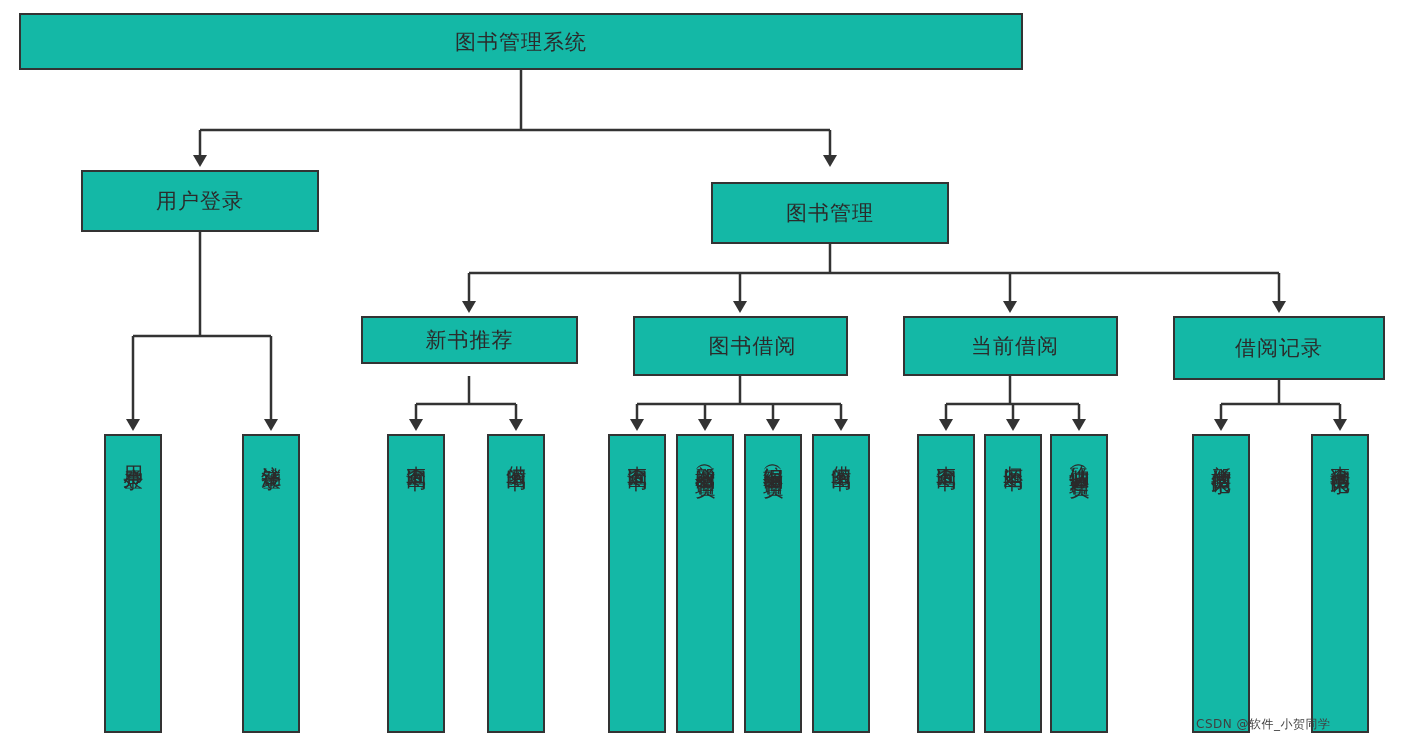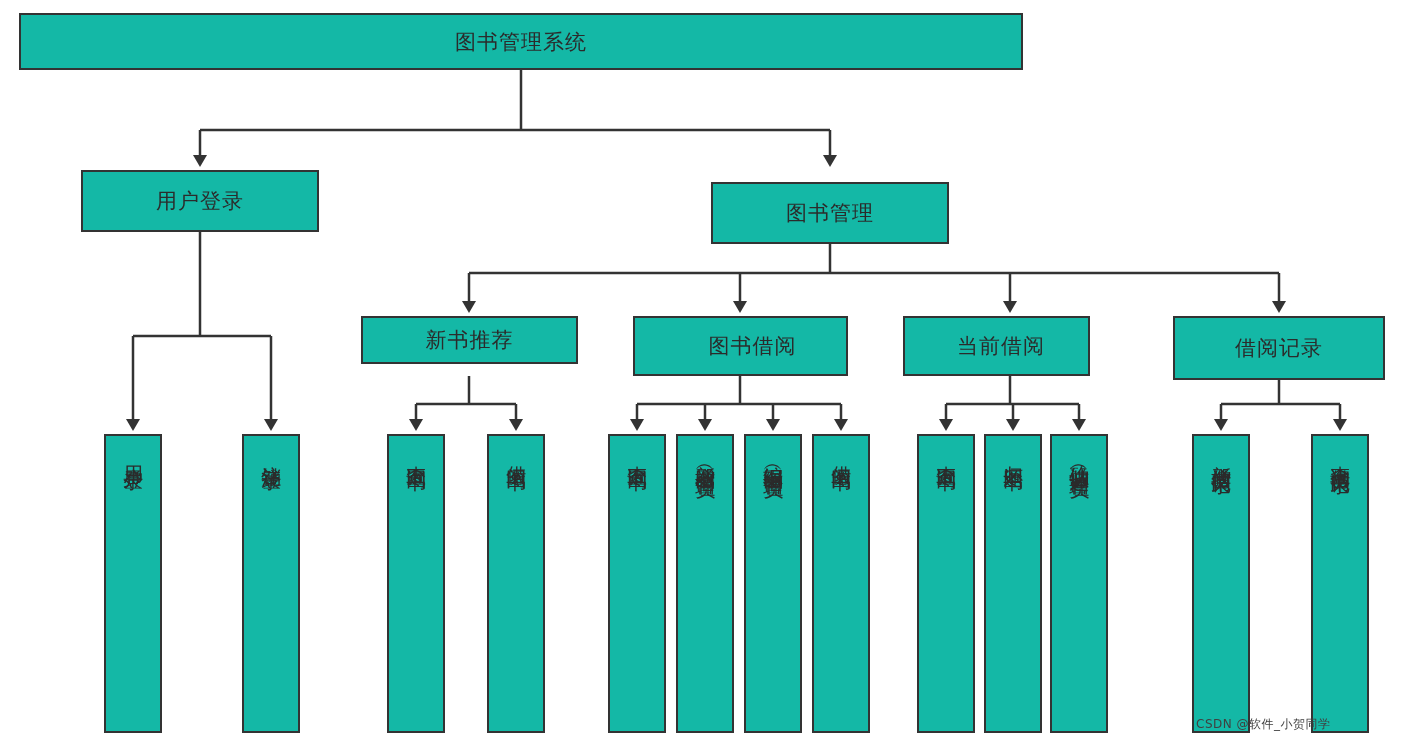--- a/index.html
+++ b/index.html
@@ -125,21 +125,21 @@
   <div class="node horiz" style="left:711px; top:170px; width:238px; height:62px;margin-top:12px;">
     <span>图书管理</span>
   </div>
 
   <div class="node horiz" style="left:361px; top:316px; width:217px; height:48px;">
     <span>新书推荐</span>
   </div>
   <div class="node horiz" style="left:633px; top:316px; width:215px; height:60px;padding-left:24px;">
     <span>图书借阅</span>
   </div>
-  <div class="node horiz" style="left:903px; top:316px; width:187px; height:60px;padding-left:9px;">
+  <div class="node horiz" style="left:903px; top:316px; width:215px; height:60px;padding-left:9px;">
     <span>当前借阅</span>
   </div>
   <div class="node horiz" style="left:1173px; top:316px; width:212px; height:64px;">
     <span>借阅记录</span>
   </div>
 
   <div class="node vert" style="left:104px; top:434px; width:58px; height:299px;">
     <span class="vlabel">用户登录</span>
   </div>
   <div class="node vert" style="left:242px; top:434px; width:58px; height:299px;">

